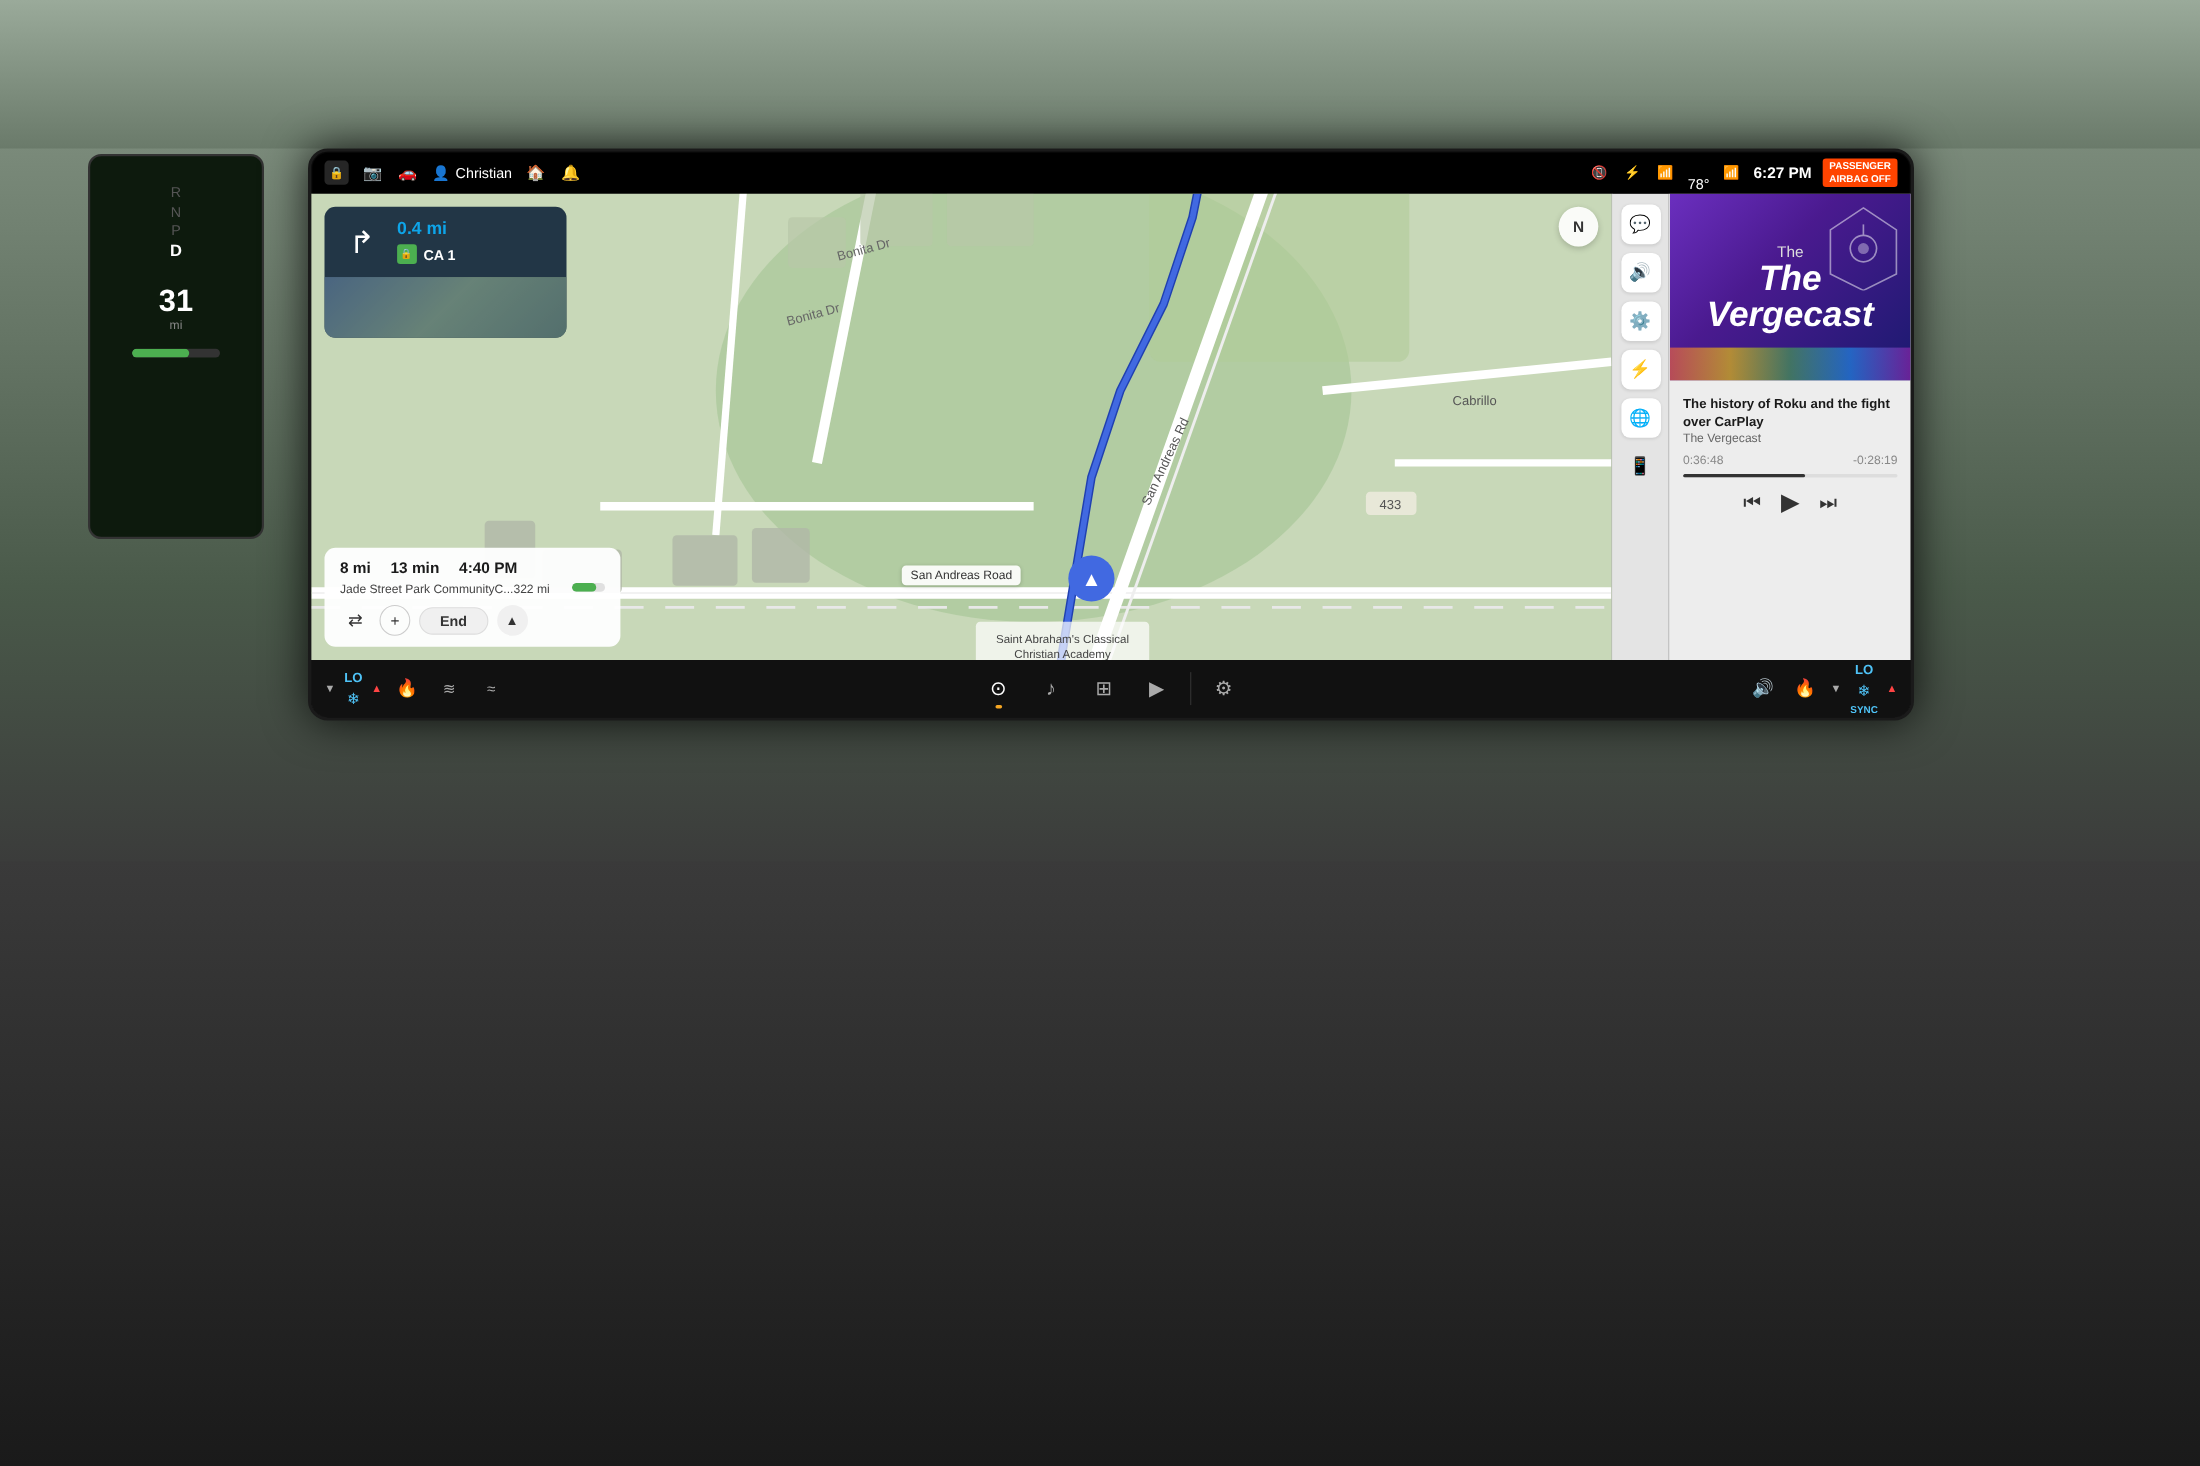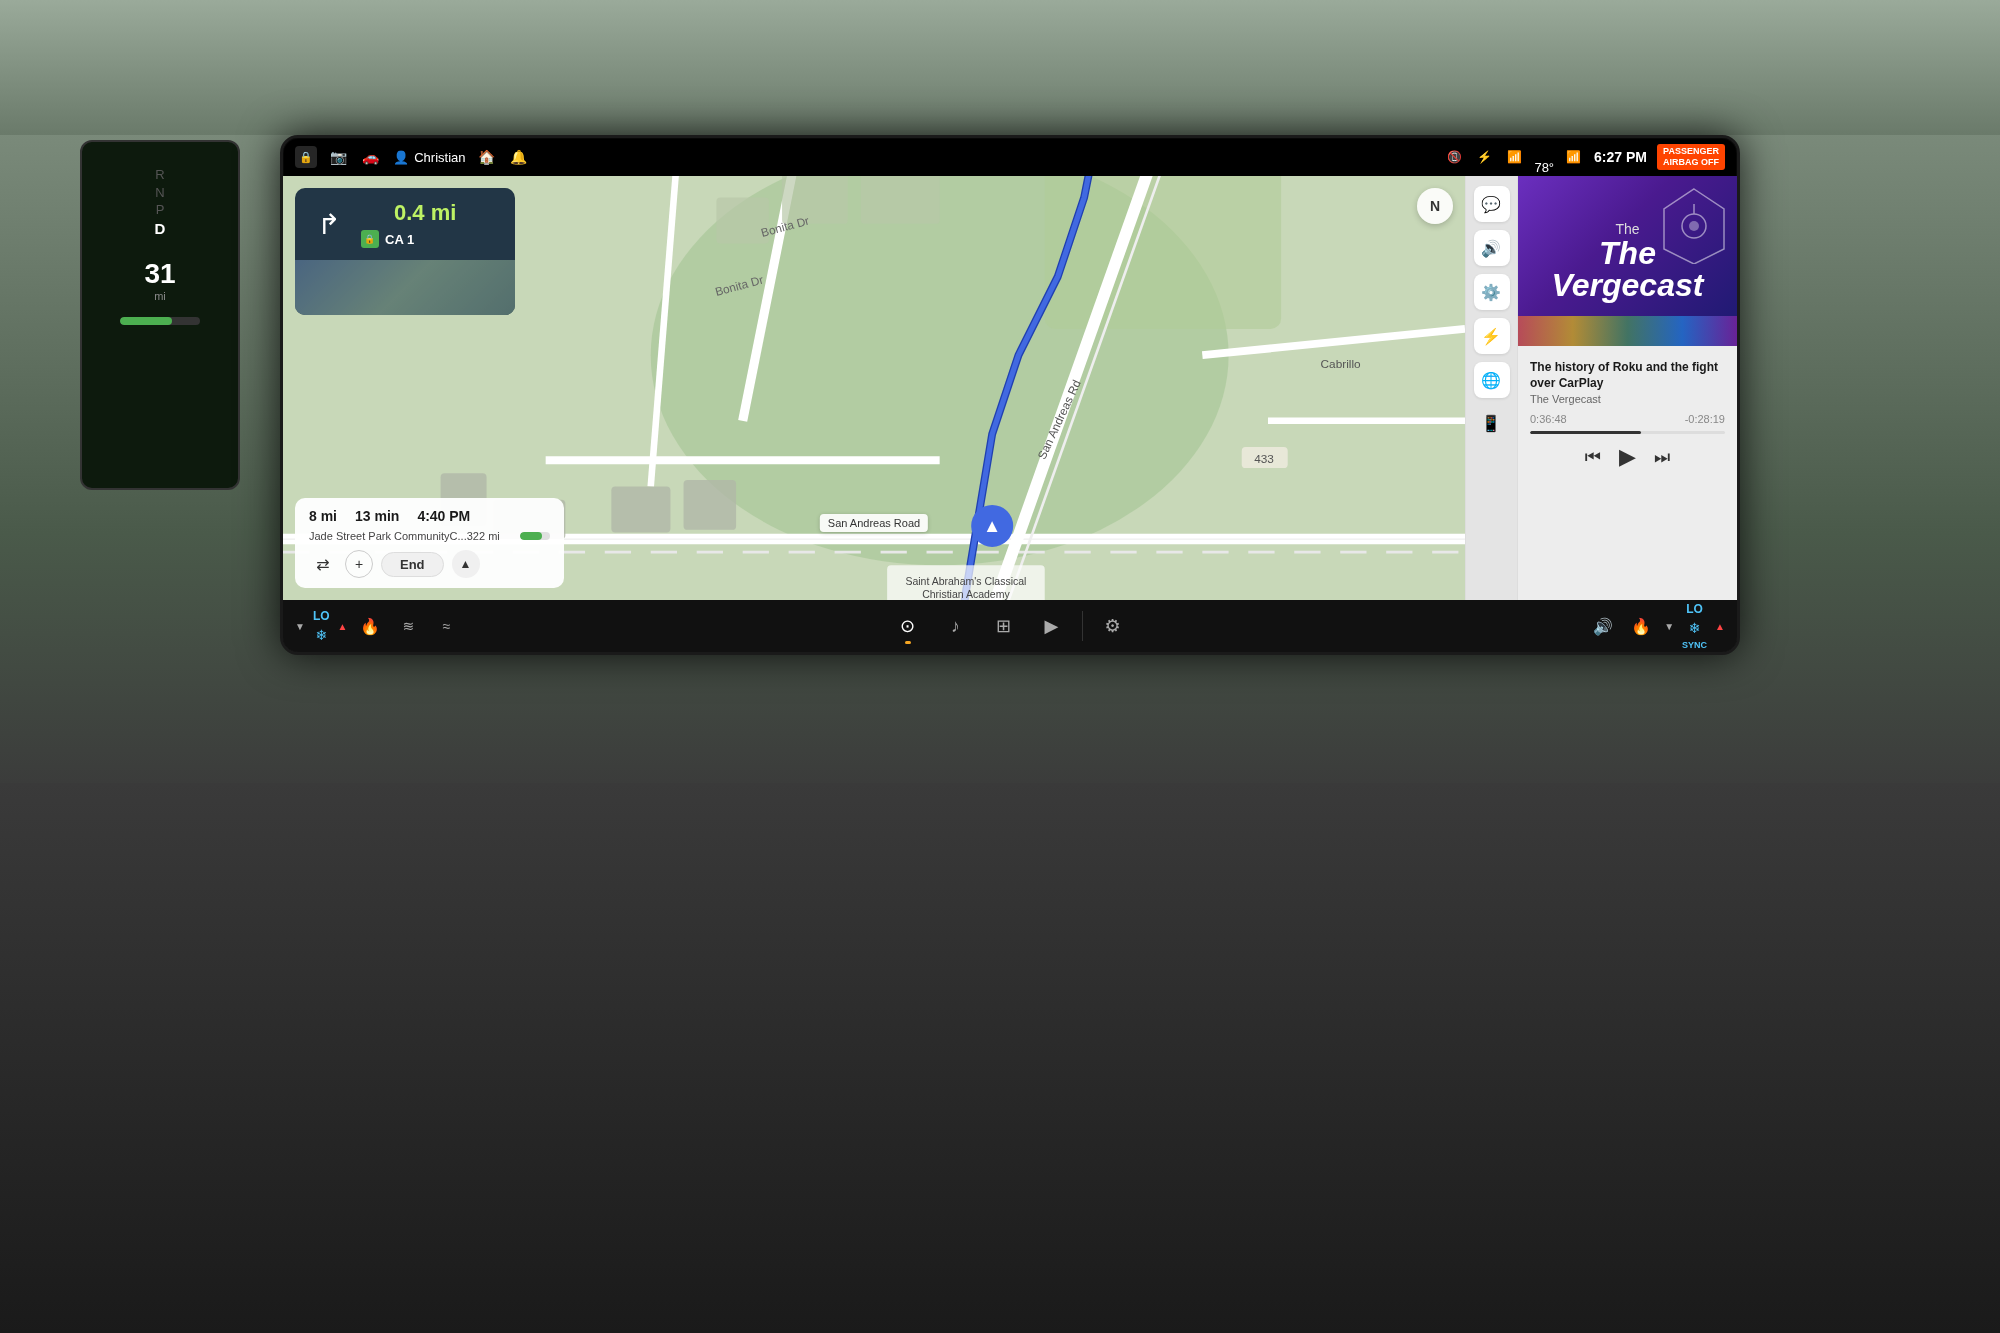--- a/index.html
+++ b/index.html
@@ -206,24 +206,23 @@
       width: 40px;
       height: 40px;
       display: flex;
       align-items: center;
       justify-content: center;
       color: #fff;
       font-size: 28px;
     }
 
     .nav-distance {
-      color: #bef264;
-      font-size: 22px;
+      color: #0ea5e9;
+      font-size: 16px;
       font-weight: 700;
-      margin-left: 33px;
     }
 
     .nav-route-badge {
       display: flex;
       align-items: center;
       gap: 6px;
       margin-top: 4px;
     }
 
     .route-icon {
@@ -288,21 +287,21 @@
       font-size: 11px;
       color: #444;
       display: flex;
       align-items: center;
       justify-content: space-between;
       margin-bottom: 8px;
     }
 
     .trip-range {
       display: flex;
-      align-items: center;
+      align-items: flex-start;
       gap: 20px;
     }
 
     .range-bar {
       width: 30px;
       height: 8px;
       background: #e0e0e0;
       border-radius: 4px;
       overflow: hidden;
     }

